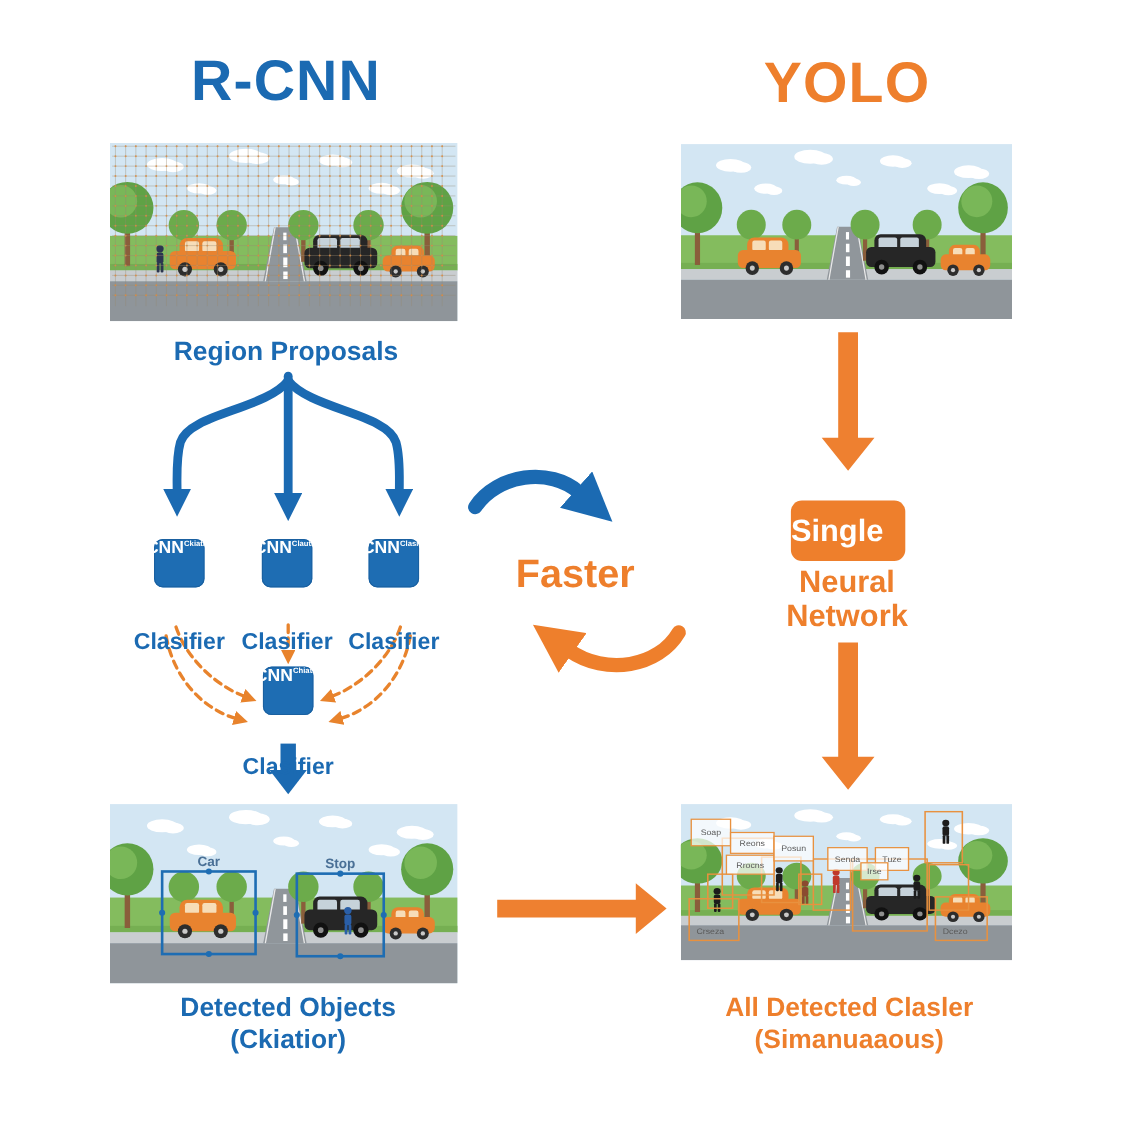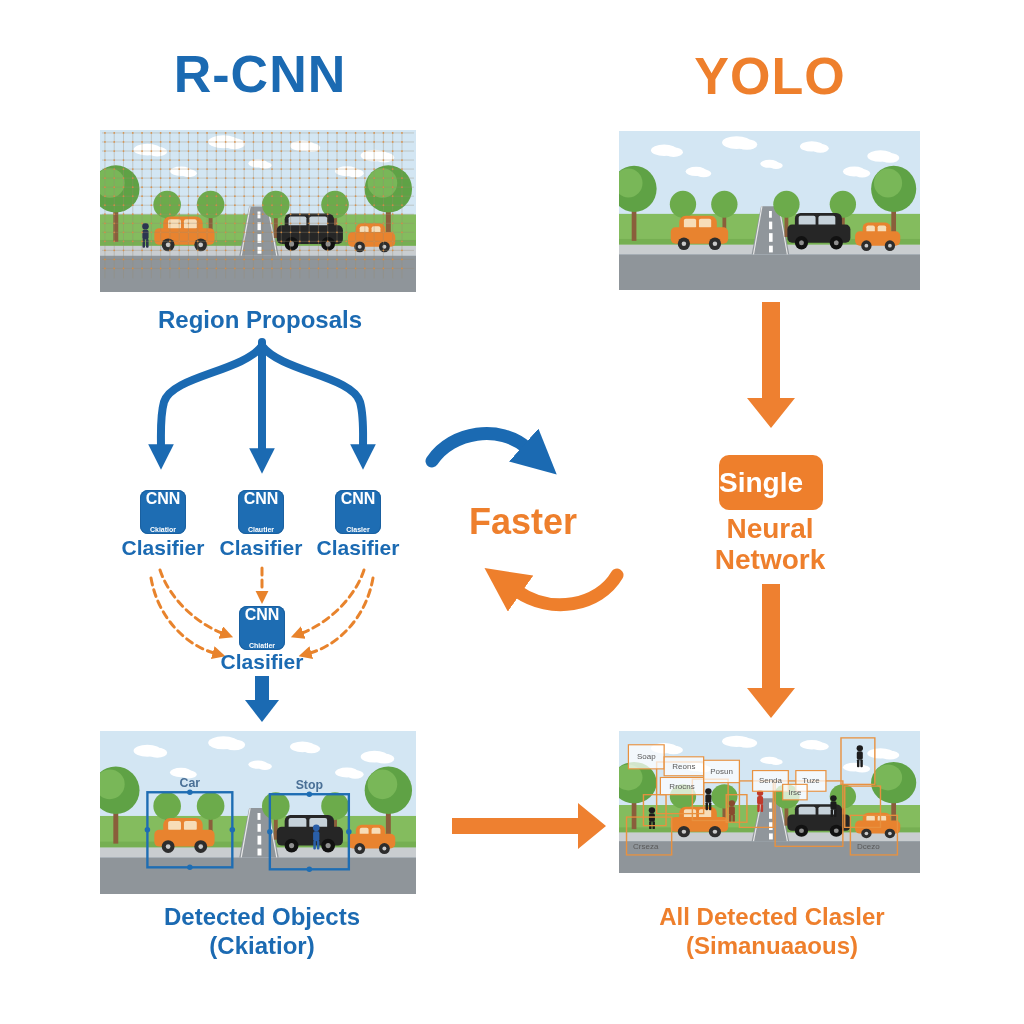--- a/index.html
+++ b/index.html
@@ -14,25 +14,25 @@
   #scene-yolo-input{left:619px;top:131px;width:301px;height:159px;}
   #scene-rcnn-output{left:100px;top:731px;width:316px;height:163px;}
   #scene-yolo-output{left:619px;top:731px;width:301px;height:142px;}
   .caption{position:absolute;font-weight:bold;font-size:24px;text-align:center;line-height:29px;}
   .caption.blue{color:#1b6ab2;}
   .caption.orange{color:#ee7f2c;}
   #caption-region{left:90px;top:305px;width:340px;}
   #caption-detected{left:90px;top:902px;width:344px;text-align:center;}
   #caption-all{left:602px;top:902px;width:340px;}
   .cnn-box{position:absolute;width:46px;height:44px;background:#1e6db3;border-radius:8px;
-           color:#fff;text-align:center;display:flex;flex-direction:column;justify-content:space-between;
+           color:#fff;text-align:center;display:flex;flex-direction:row;justify-content:center;
            box-shadow:0 0 0 1px #1a60a0 inset;}
   .cnn-title{font-weight:bold;font-size:16px;line-height:17px;}
   .cnn-sub{font-weight:bold;font-size:7px;line-height:9px;}
-  .cnn-label{position:absolute;width:140px;text-align:center;font-weight:bold;font-size:21px;color:#1b6ab2;}
+  .cnn-label{position:absolute;width:140px;text-align:center;font-weight:bold;font-size:21px;color:#1b6ab2;margin-top:36px;}
   #faster-label{position:absolute;left:428px;top:501px;width:190px;text-align:center;
                 font-weight:bold;font-size:36px;color:#ee7f2c;}
   #single-box{position:absolute;left:719px;top:455px;width:104px;height:55px;background:#ee7f2c;
               border-radius:10px;color:#fff;font-weight:bold;font-size:28px;display:flex;
               align-items:center;justify-content:flex-start;}
   .network-label{position:absolute;width:220px;text-align:center;font-weight:bold;font-size:28px;
                  color:#ee7f2c;line-height:31px;}
   #network-label-1{left:660px;top:513px;}
   #network-label-2{left:660px;top:544px;}
   #connectors{position:absolute;left:0;top:0;pointer-events:none;}

